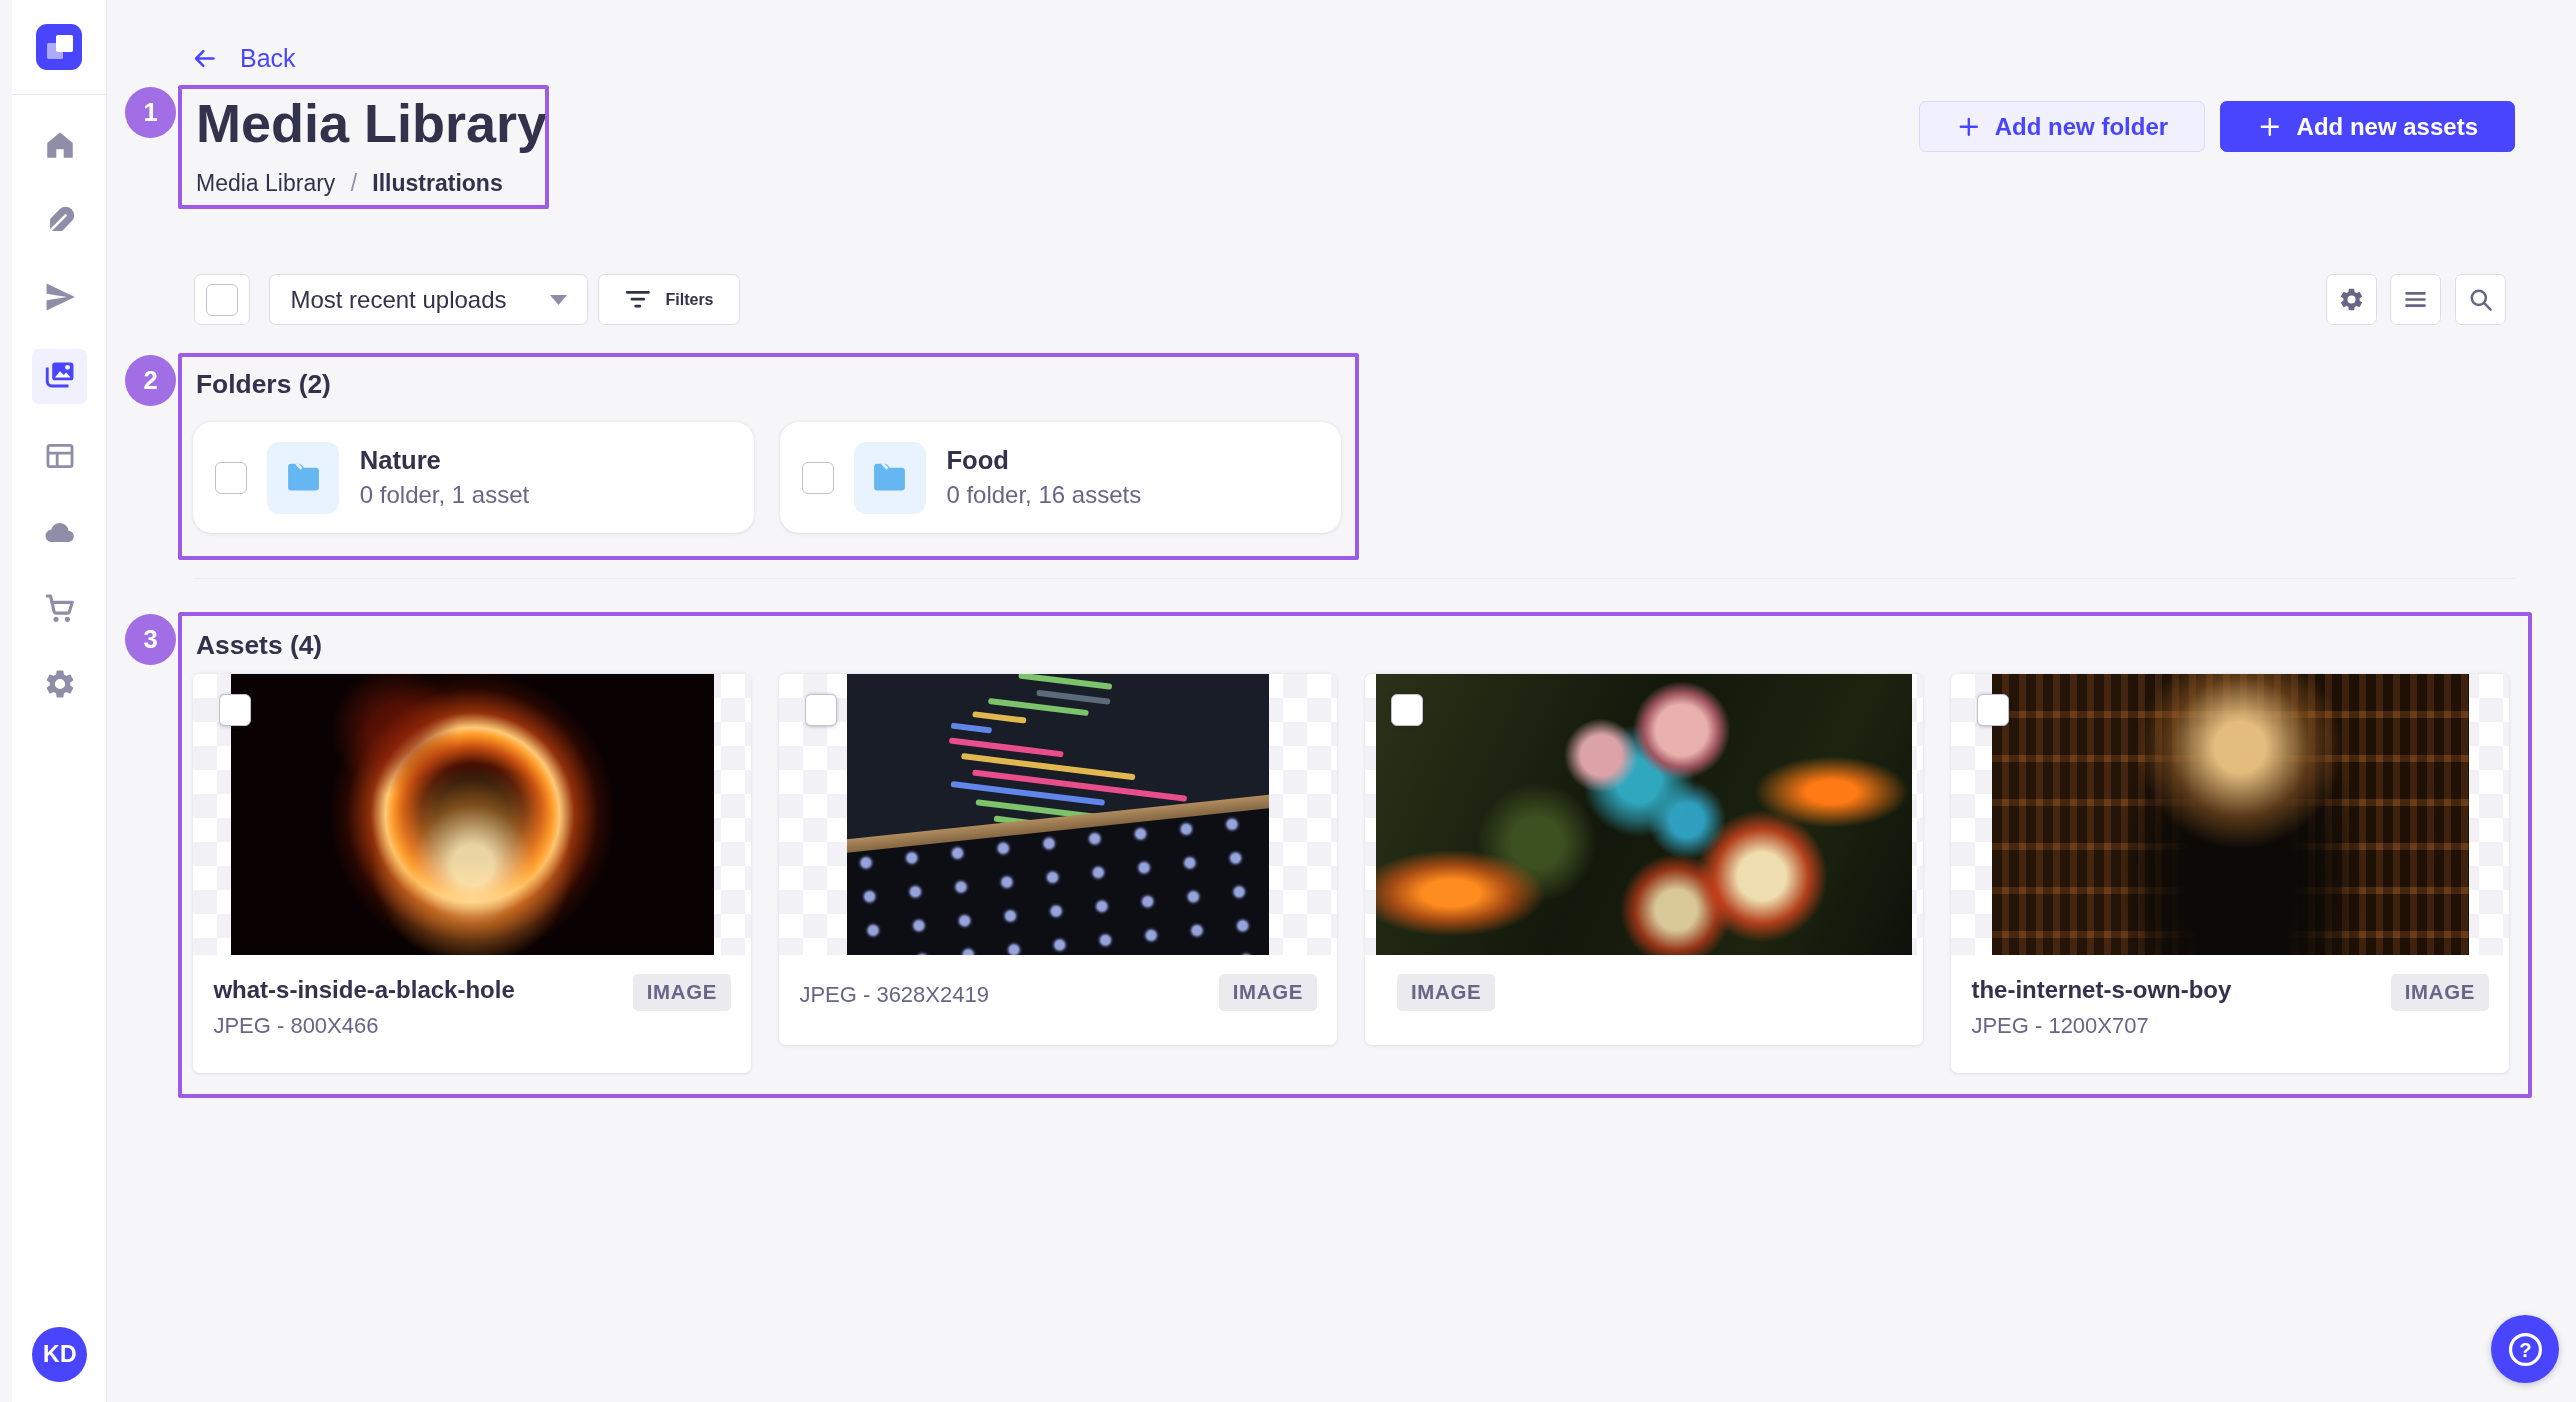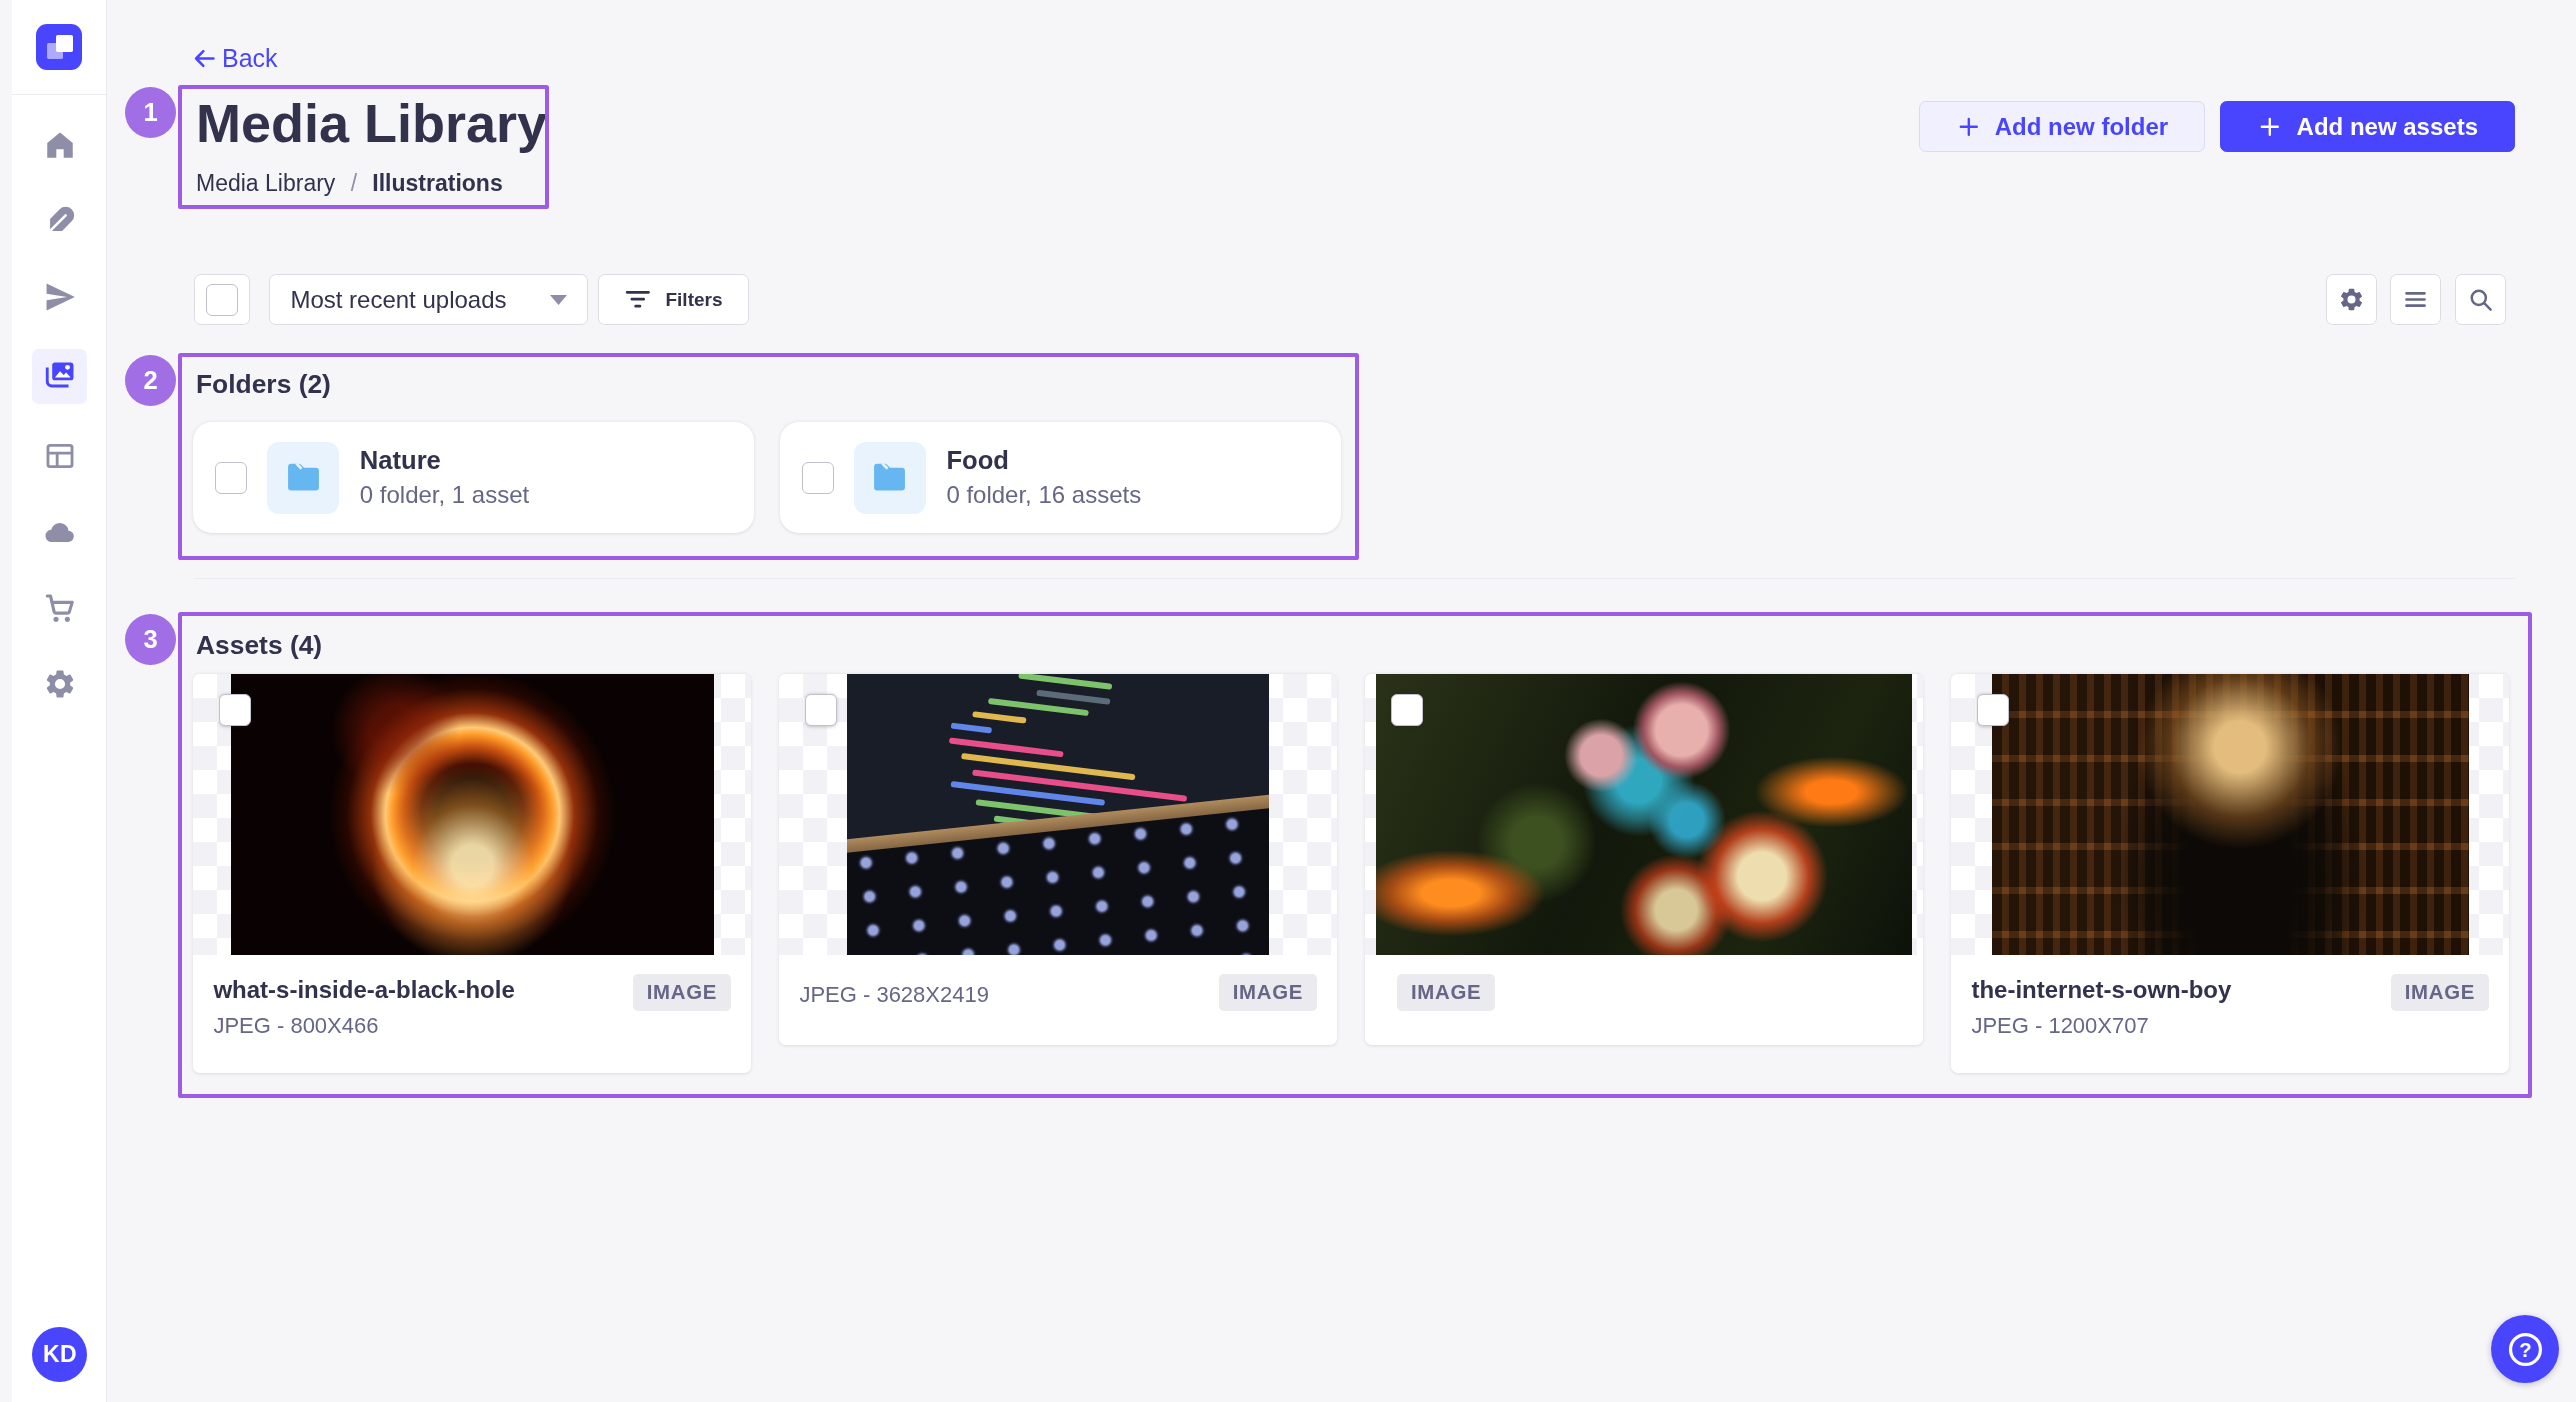--- a/index.html
+++ b/index.html
@@ -14,37 +14,37 @@
   .logo i { position:absolute; display:block; }
   .logo .sq1 { left:19.6px; top:11px; width:17px; height:17px; background:#fff; border-radius:1.7px; }
   .logo .sq2 { left:11px; top:19px; width:16px; height:16px; background:rgba(255,255,255,.55); border-radius:1.7px; }
   .nav { position:absolute; top:95px; left:0; width:95px; padding-top:25.6px; display:flex; flex-direction:column; align-items:center; gap:28px; }
   .nav-item { width:48px; height:48px; border:none; background:transparent; border-radius:6.8px; display:flex; align-items:center; justify-content:center; color:#8e8ea9; cursor:pointer; }
   .nav-item svg { width:34px; height:34px; }
   .nav-item.active { width:55px; height:55px; background:#f0f0ff; color:#4945ff; }
   .avatar { position:absolute; left:20.4px; bottom:19.6px; width:55px; height:55px; border-radius:50%; background:#4945ff; color:#fff; display:flex; align-items:center; justify-content:center; font-size:23px; font-weight:700; letter-spacing:0.4px; cursor:pointer; }
 
   
-  .back { position:absolute; left:191px; top:44px; display:flex; align-items:center; gap:4px; color:#4945ff; font-size:25px; text-decoration:none; cursor:pointer; }
+  .back { position:absolute; left:191px; top:44px; display:flex; align-items:center; gap:22px; color:#4945ff; font-size:25px; text-decoration:none; cursor:pointer; }
   .page-title { position:absolute; left:196px; top:92px; font-size:54px; font-weight:700; color:#32324d; line-height:63px; }
   .breadcrumb { position:absolute; left:196px; top:170px; font-size:23px; color:#32324d; display:flex; gap:15.3px; align-items:center; }
   .breadcrumb .sep { color:#8e8ea9; }
   .breadcrumb .cur { font-weight:700; }
   .actions { position:absolute; top:101px; right:61px; display:flex; gap:15.3px; }
   .btn { height:51px; padding:0 36px; border-radius:6.8px; font-size:24px; font-weight:600; display:flex; align-items:center; gap:13.6px; cursor:pointer; font-family:inherit; }
   .btn svg { width:25.6px; height:25.6px; }
   .btn-secondary { background:#f0f0ff; border:1.7px solid #d9d8ff; color:#4945ff; }
   .btn-primary { background:#4945ff; border:1.7px solid #4945ff; color:#fff; }
 
   
   .toolbar { position:absolute; left:194px; top:274px; display:flex; align-items:center; }
   .check-wrap { width:56px; height:51px; background:#fff; border:0.9px solid #dcdce4; border-radius:6.8px; display:flex; align-items:center; justify-content:center; margin-right:19px; }
   .checkbox { display:block; width:32px; height:32px; background:#fff; border:1.7px solid #c0c0cf; border-radius:6px; cursor:pointer; }
   .sort { width:319px; height:51px; background:#fff; border:0.9px solid #dcdce4; border-radius:6.8px; display:flex; align-items:center; justify-content:space-between; padding:0 20.4px; font-size:24px; color:#32324d; margin-right:10px; cursor:pointer; font-family:inherit; }
-  .filters { height:51px; padding:0 25.6px; background:#fff; border:0.9px solid #dcdce4; border-radius:6.8px; display:flex; align-items:center; gap:15.3px; font-size:19px; font-weight:600; color:#32324d; cursor:pointer; font-family:inherit; }
+  .filters { height:51px; padding:0 25.6px; background:#fff; border:0.9px solid #dcdce4; border-radius:6.8px; display:flex; align-items:center; gap:15.3px; font-size:16px; font-weight:600; color:#32324d; cursor:pointer; font-family:inherit; }
   .view-controls { position:absolute; top:274px; right:70px; display:flex; gap:13.6px; }
   .icon-btn { width:51px; height:51px; background:#fff; border:0.9px solid #dcdce4; border-radius:6.8px; display:flex; align-items:center; justify-content:center; color:#666687; cursor:pointer; }
   .icon-btn svg { width:27px; height:27px; }
 
   
   .section-heading { position:absolute; font-size:26.4px; font-weight:600; color:#32324d; }
   .folders-heading { left:196px; top:369px; }
   .assets-heading  { left:196px; top:630px; }
   .folder-row { position:absolute; left:193px; top:422px; display:flex; gap:25.6px; }
   .folder-card { width:561px; height:111px; background:#fff; border-radius:19px; box-shadow:0 0.9px 3.4px rgba(33,33,52,.12); display:flex; align-items:center; padding:0 22px; gap:20.4px; cursor:pointer; }

